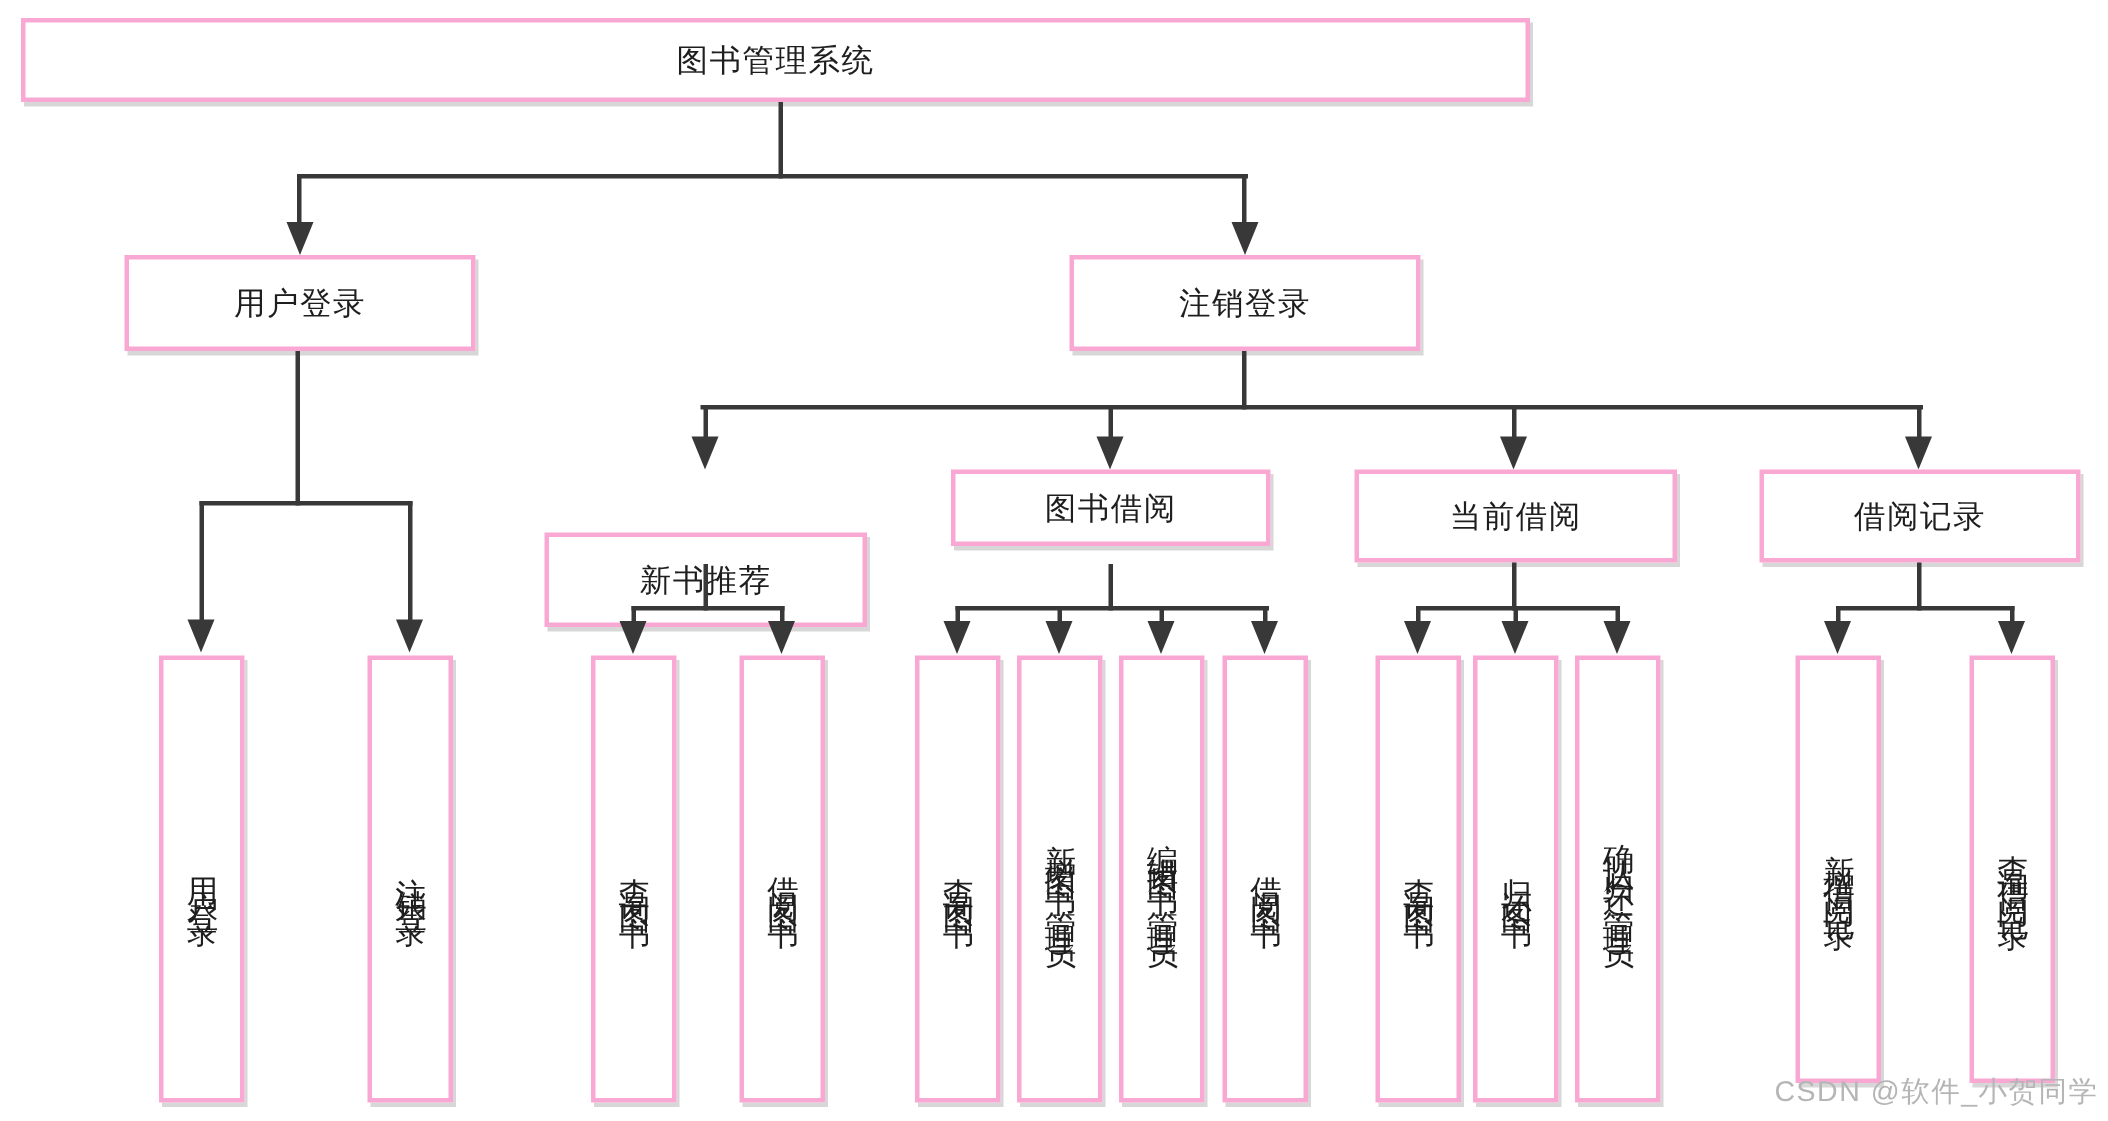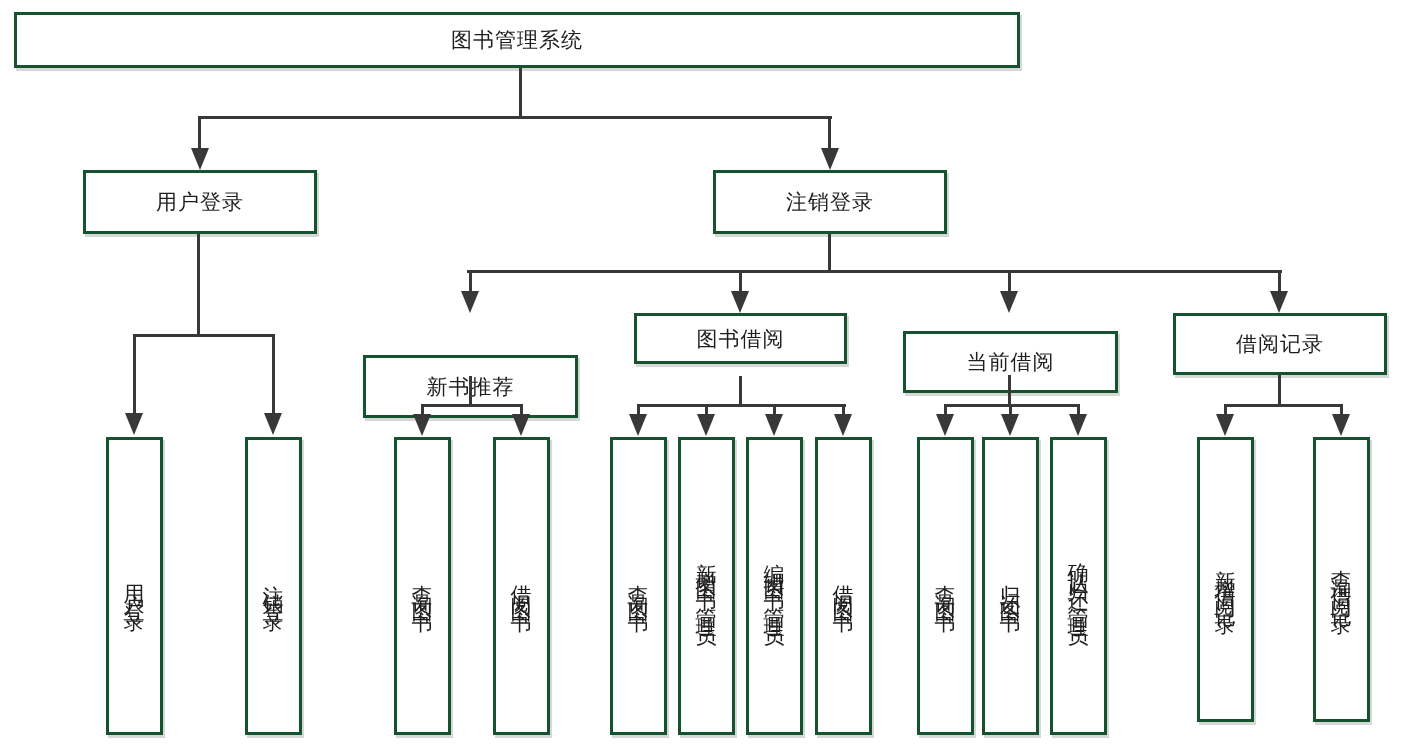--- a/index.html
+++ b/index.html
@@ -8,21 +8,21 @@
     width: 1405px;
     height: 747px;
     background: #ffffff;
     font-family: "Liberation Sans", "DejaVu Sans", sans-serif;
     overflow: hidden;
   }
   
   .box {
     position: absolute;
     background: #ffffff;
-    border: 3px solid #14532d;
+    border: 3px solid #f9a8d4;
     box-sizing: border-box;
     display: flex;
     align-items: center;
     justify-content: center;
     box-shadow: 2px 3px 0 rgba(110,110,110,0.28);
   }
   .box .lbl {
     color: #1e1e1e;
     font-size: 21px;
     letter-spacing: 1px;
@@ -101,21 +101,21 @@
   <div class="arrow" style="left:1000px; top:291px;"></div>
   <div class="ln" style="left:1278px; top:270px; width:3px; height:23px;"></div>
   <div class="arrow" style="left:1270px; top:291px;"></div>
 
   <div class="box" style="left:363px; top:313px; width:215px; height:63px;margin-top:42px;">
     <span class="lbl">新书推荐</span>
   </div>
   <div class="box" style="left:634px; top:313px; width:213px; height:51px;">
     <span class="lbl">图书借阅</span>
   </div>
-  <div class="box" style="left:903px; top:331px; width:215px; height:62px;">
+  <div class="box" style="left:903px; top:313px; width:215px; height:62px;">
     <span class="lbl">当前借阅</span>
   </div>
   <div class="box" style="left:1173px; top:313px; width:214px; height:62px;">
     <span class="lbl">借阅记录</span>
   </div>
 
   <div class="ln" style="left:469px; top:376px; width:3px; height:31px;"></div>
   <div class="ln" style="left:421px; top:404px; width:102px; height:3px;"></div>
   <div class="ln" style="left:421px; top:404px; width:3px; height:12px;"></div>
   <div class="arrow" style="left:413px; top:414px;"></div>
@@ -186,14 +186,15 @@
     <span class="vlbl">确认归还（管理员）</span>
   </div>
 
   <div class="box v short" style="left:1197px;">
     <span class="vlbl">新增借阅记录</span>
   </div>
   <div class="box v short" style="left:1313px;">
     <span class="vlbl">查询借阅记录</span>
   </div>
 
+  <div class="watermark">CSDN @软件_小贺同学</div>
 
 </div>
 
 </body></html>

